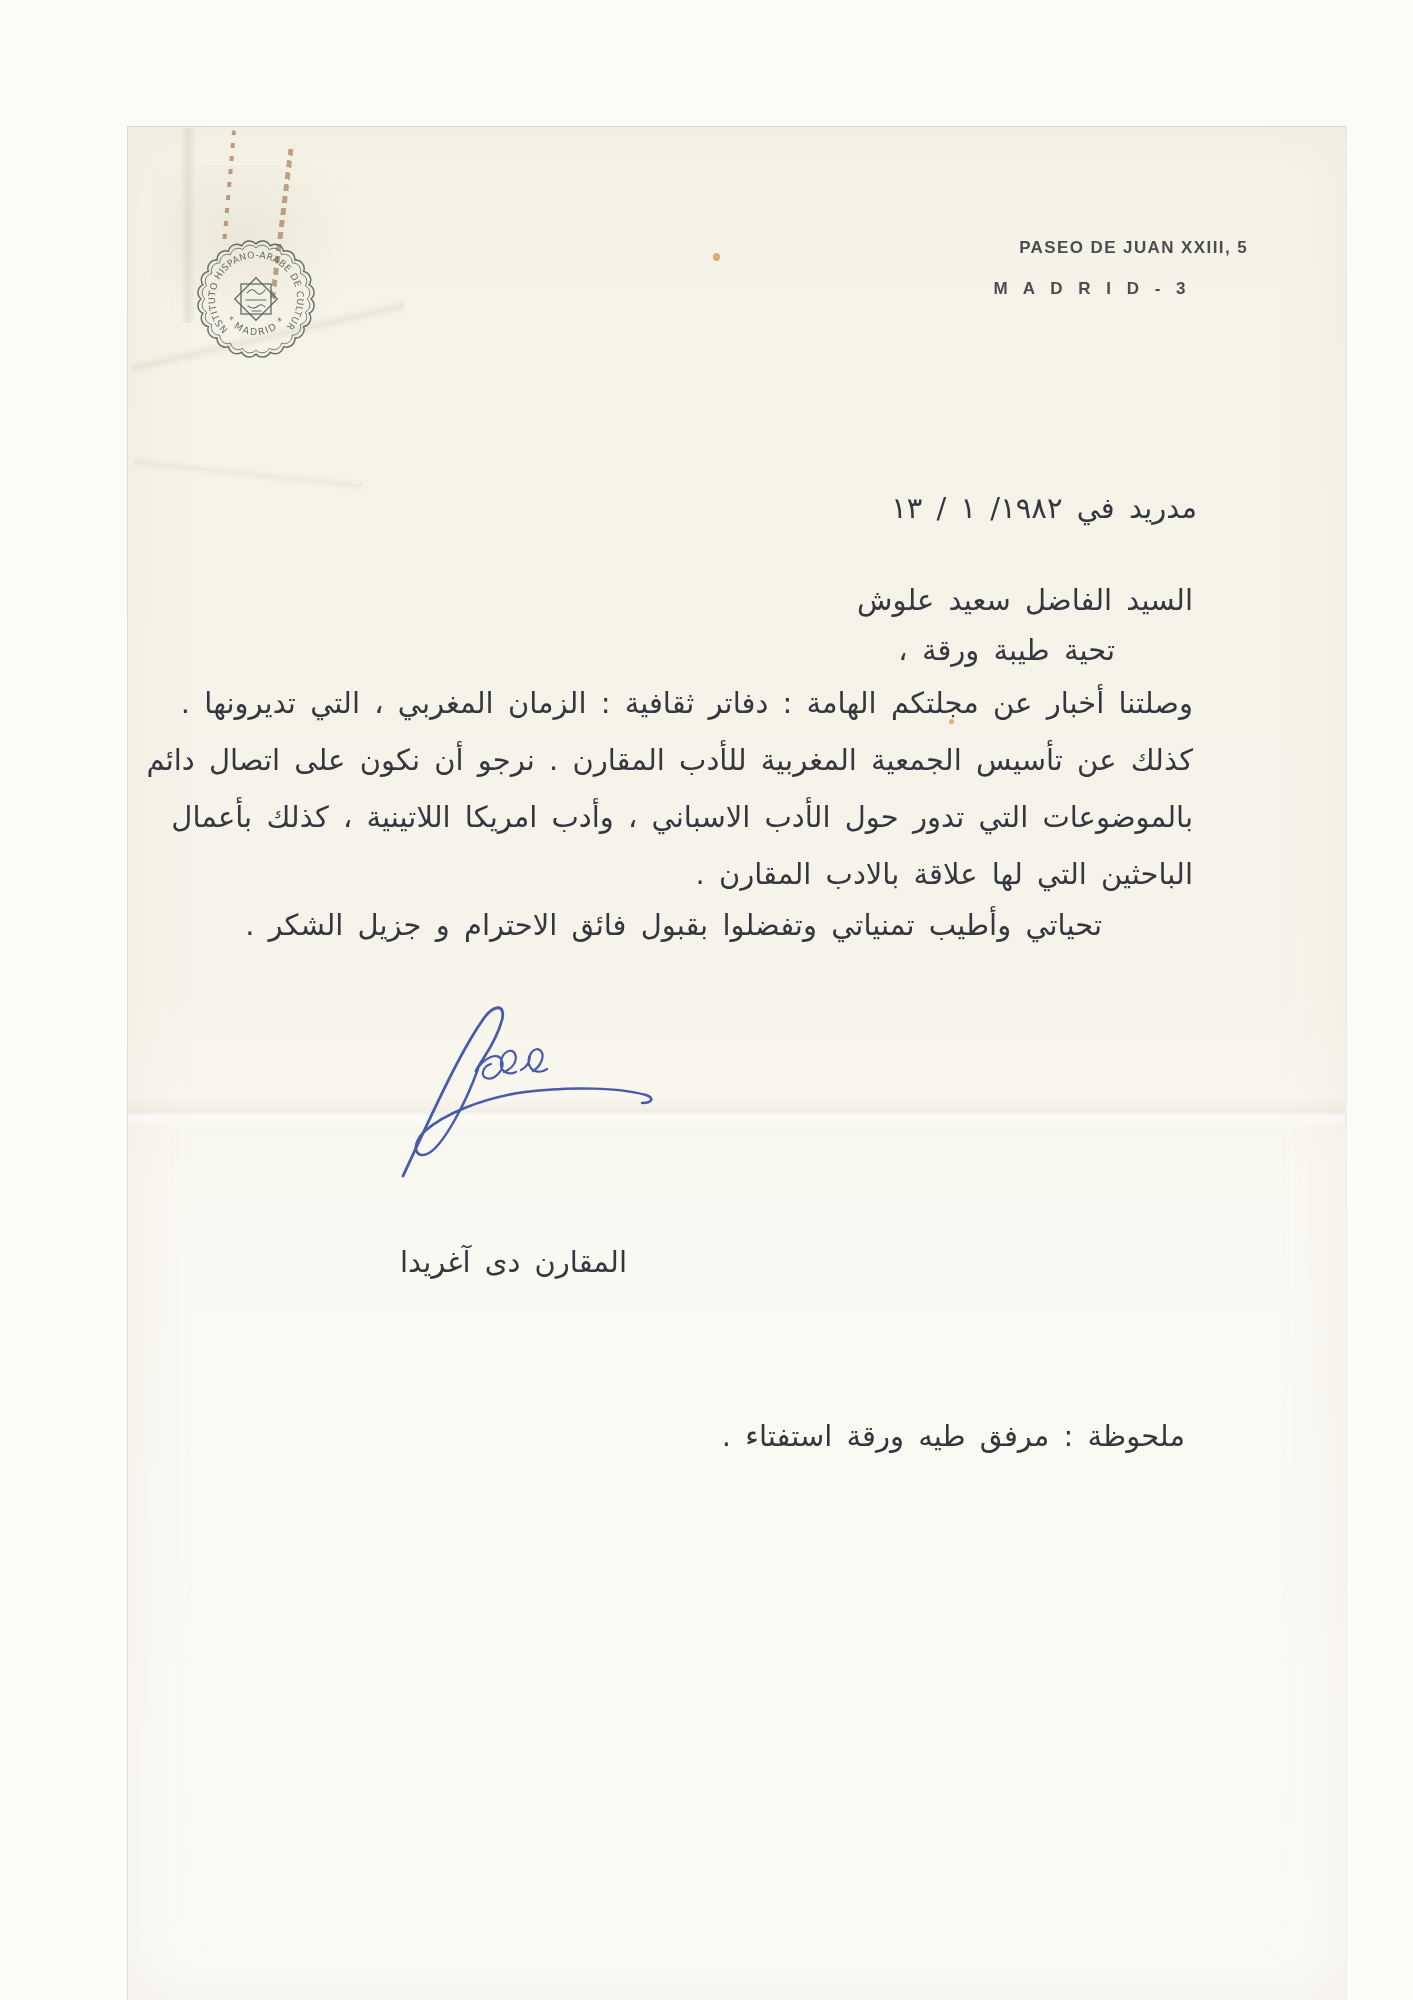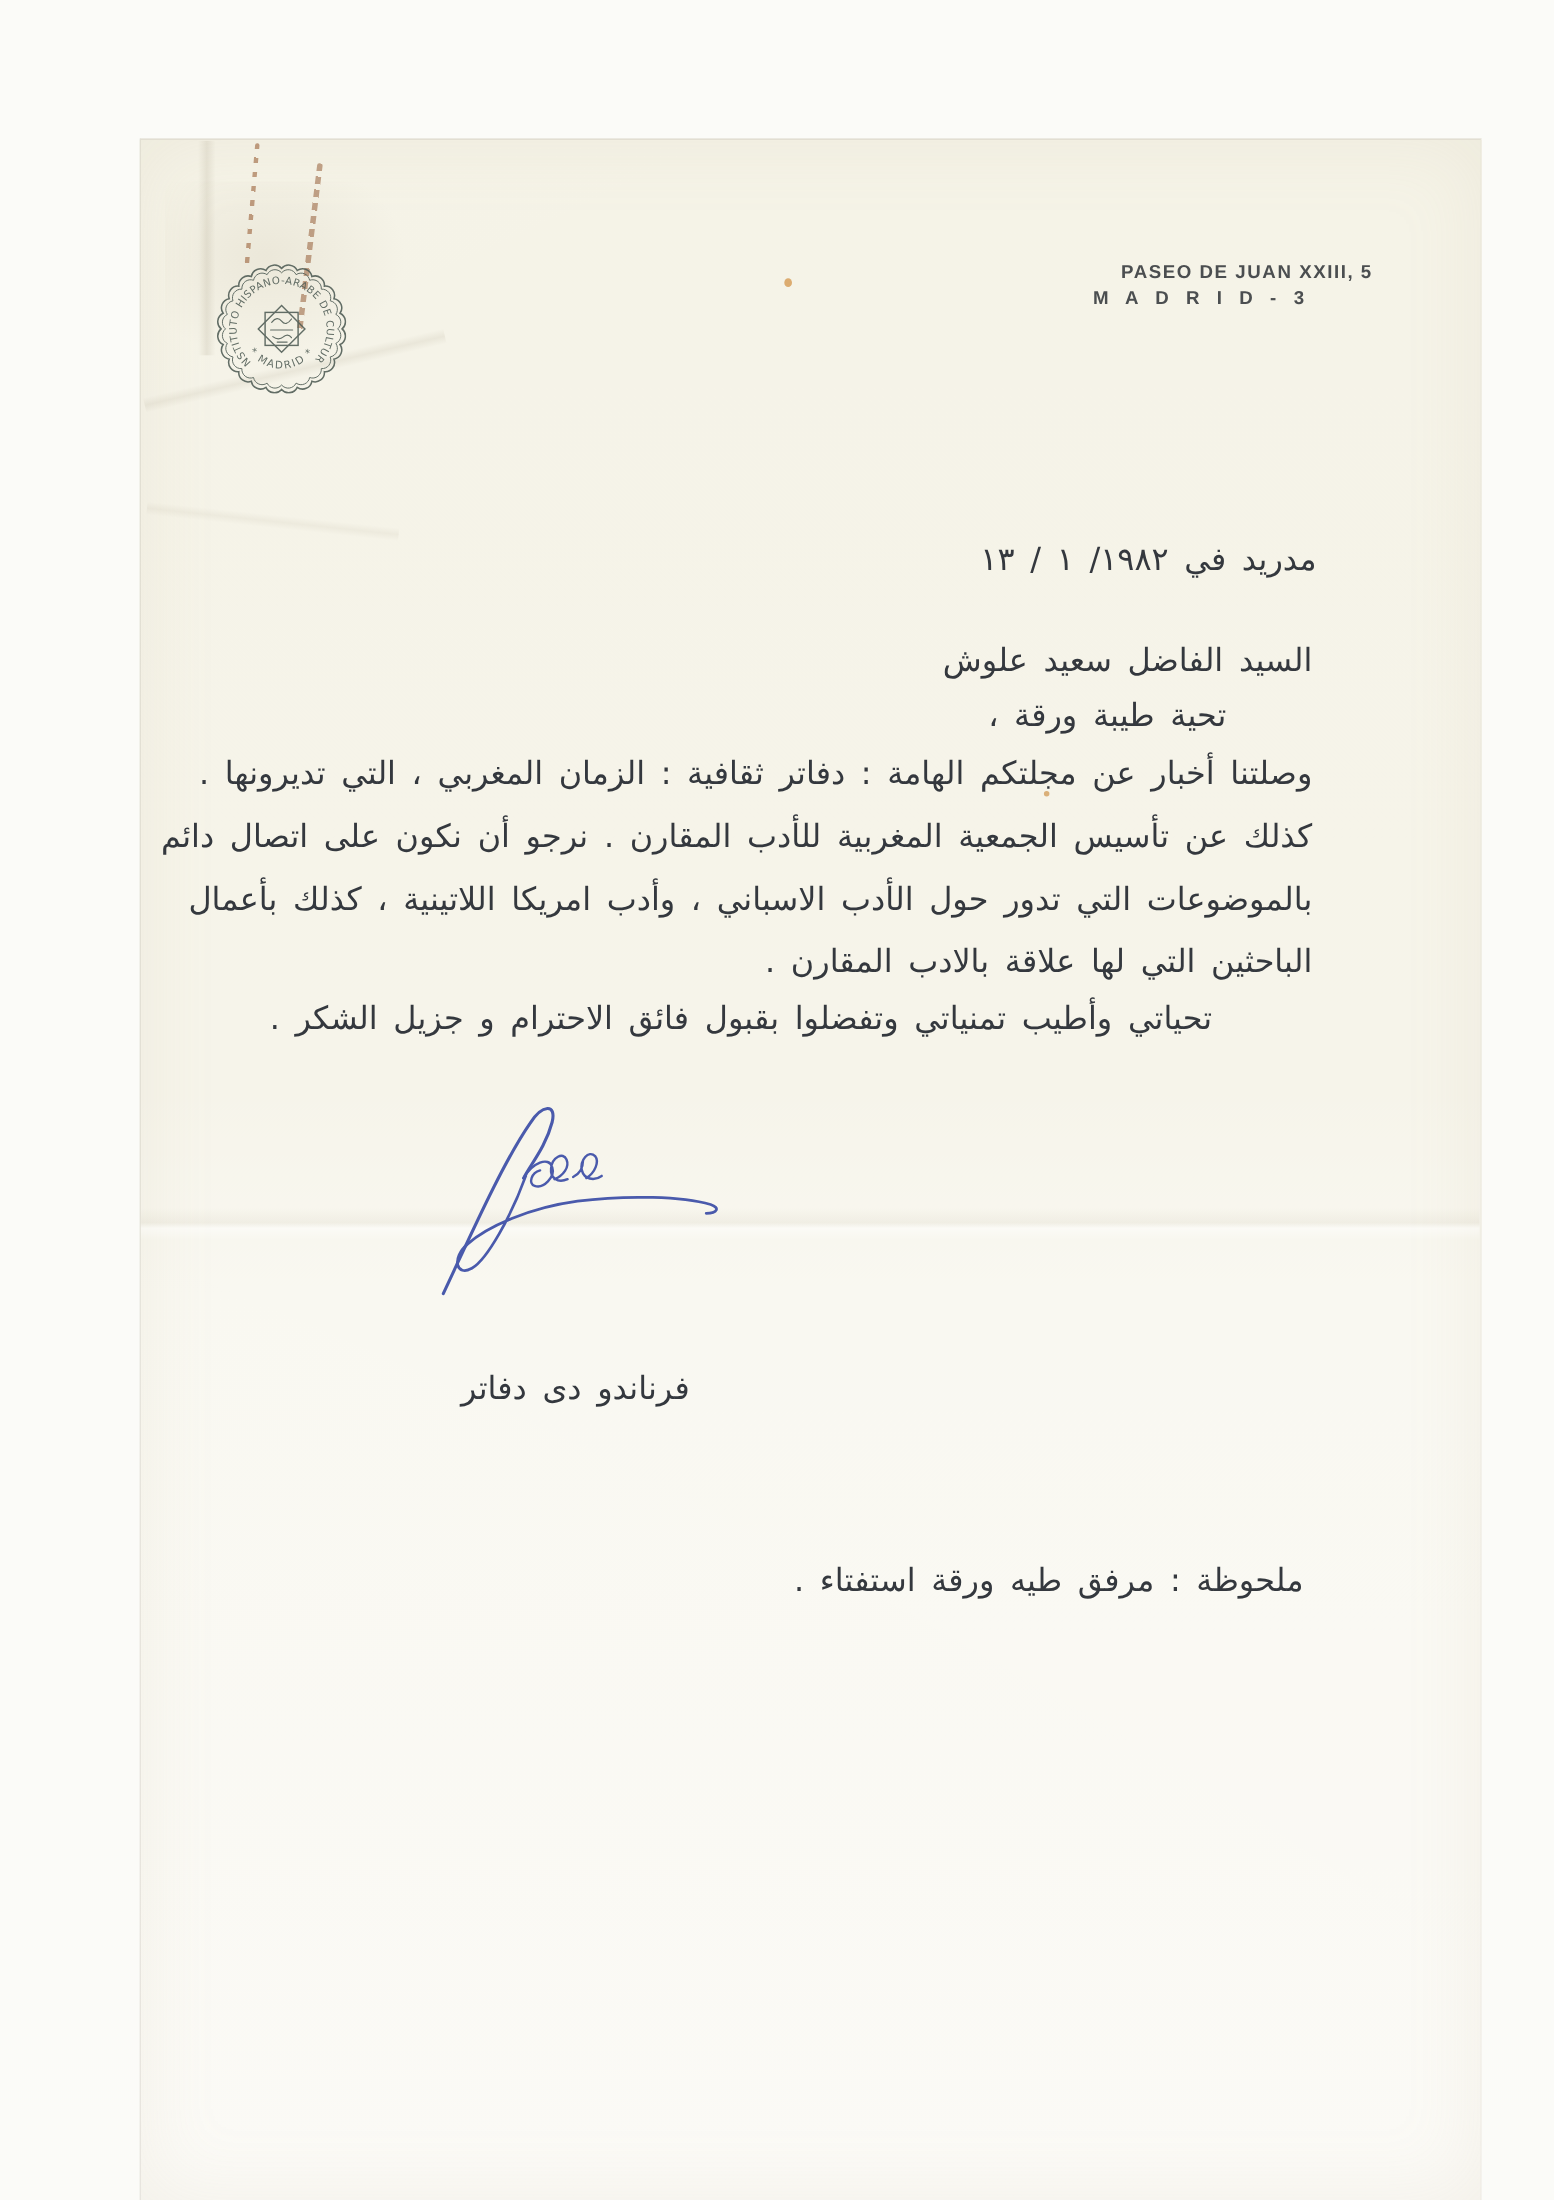--- a/index.html
+++ b/index.html
@@ -21,21 +21,21 @@
   .s1{left:227px;top:130px;width:4px;height:116px;transform:rotate(5deg);
       background:repeating-linear-gradient(180deg,rgba(146,84,42,.55) 0 5px,rgba(146,84,42,0) 5px 13px);}
   .s2{left:279px;top:148px;width:5px;height:156px;transform:rotate(7deg);
       background:repeating-linear-gradient(180deg,rgba(140,80,40,.50) 0 7px,rgba(140,80,40,0) 7px 12px);}
   .speck{position:absolute;border-radius:50%;pointer-events:none;}
   .sp1{left:713px;top:253px;width:7px;height:8px;background:#d69a52;opacity:.8;}
   .sp2{left:949px;top:719px;width:5px;height:5px;background:#cf9348;opacity:.7;}
   .addr{position:absolute;top:236px;right:165px;text-align:right;color:#4b4e50;
         font-family:"Liberation Sans",sans-serif;font-size:17px;font-weight:700;line-height:23px;}
   .addr .l1{letter-spacing:1.4px;}
-  .addr .l2{letter-spacing:5.5px;padding-right:57px;}
+  .addr .l2{letter-spacing:5.5px;padding-right:57px;margin-top:18px;}
   .ar{position:absolute;direction:rtl;white-space:nowrap;color:#34383e;
       font-size:29px;letter-spacing:.5px;word-spacing:5px;line-height:1.35;}
   .date{top:489px;right:216px;letter-spacing:1px;}
   .num{direction:ltr;unicode-bidi:isolate;}
   .addressee{top:581px;right:220px;}
   .salutation{top:631px;right:298px;}
   .b1{top:684px;right:220px;}
   .b2{top:741px;right:220px;}
   .b3{top:798px;right:220px;}
   .b4{top:855px;right:220px;}
@@ -107,15 +107,15 @@
   <div class="ar b4" dir="rtl">الباحثين التي لها علاقة بالادب المقارن .</div>
 
   <svg class="sig" width="300" height="195" viewBox="0 0 300 195">
     <g fill="none" stroke="#3b4da6" stroke-linecap="round" stroke-linejoin="round" opacity="0.92">
       <path stroke-width="2.8" d="M20,183 C44,132 74,64 99,28 C110,11 123,10 119,27 C113,50 99,66 93,78"></path>
       <path stroke-width="2.2" d="M93,78 C101,64 116,58 119,68 C122,77 111,88 103,85 C97,83 100,73 108,71 M121,79 C129,76 135,68 132,61 C129,54 119,59 118,69 C117,78 124,83 133,79 M138,77 C144,74 147,68 147,62 M150,78 C158,73 162,63 158,58 C152,52 144,62 146,71 C148,79 157,81 164,76"></path>
       <path stroke-width="2.5" d="M95,76 C82,112 60,152 46,160 C32,168 27,151 42,138 C60,122 98,105 142,99 C188,93 238,95 263,102 C272,105 269,110 259,110"></path>
     </g>
   </svg>
 
-  <div class="ar signer" dir="rtl">فرناندو دى دفاتر</div>
+  <div class="ar signer" dir="rtl">المقارن دى آغريدا</div>
   <div class="ar note" dir="rtl">ملحوظة : مرفق طيه ورقة استفتاء .</div>
 </div>
 
 </body></html>

